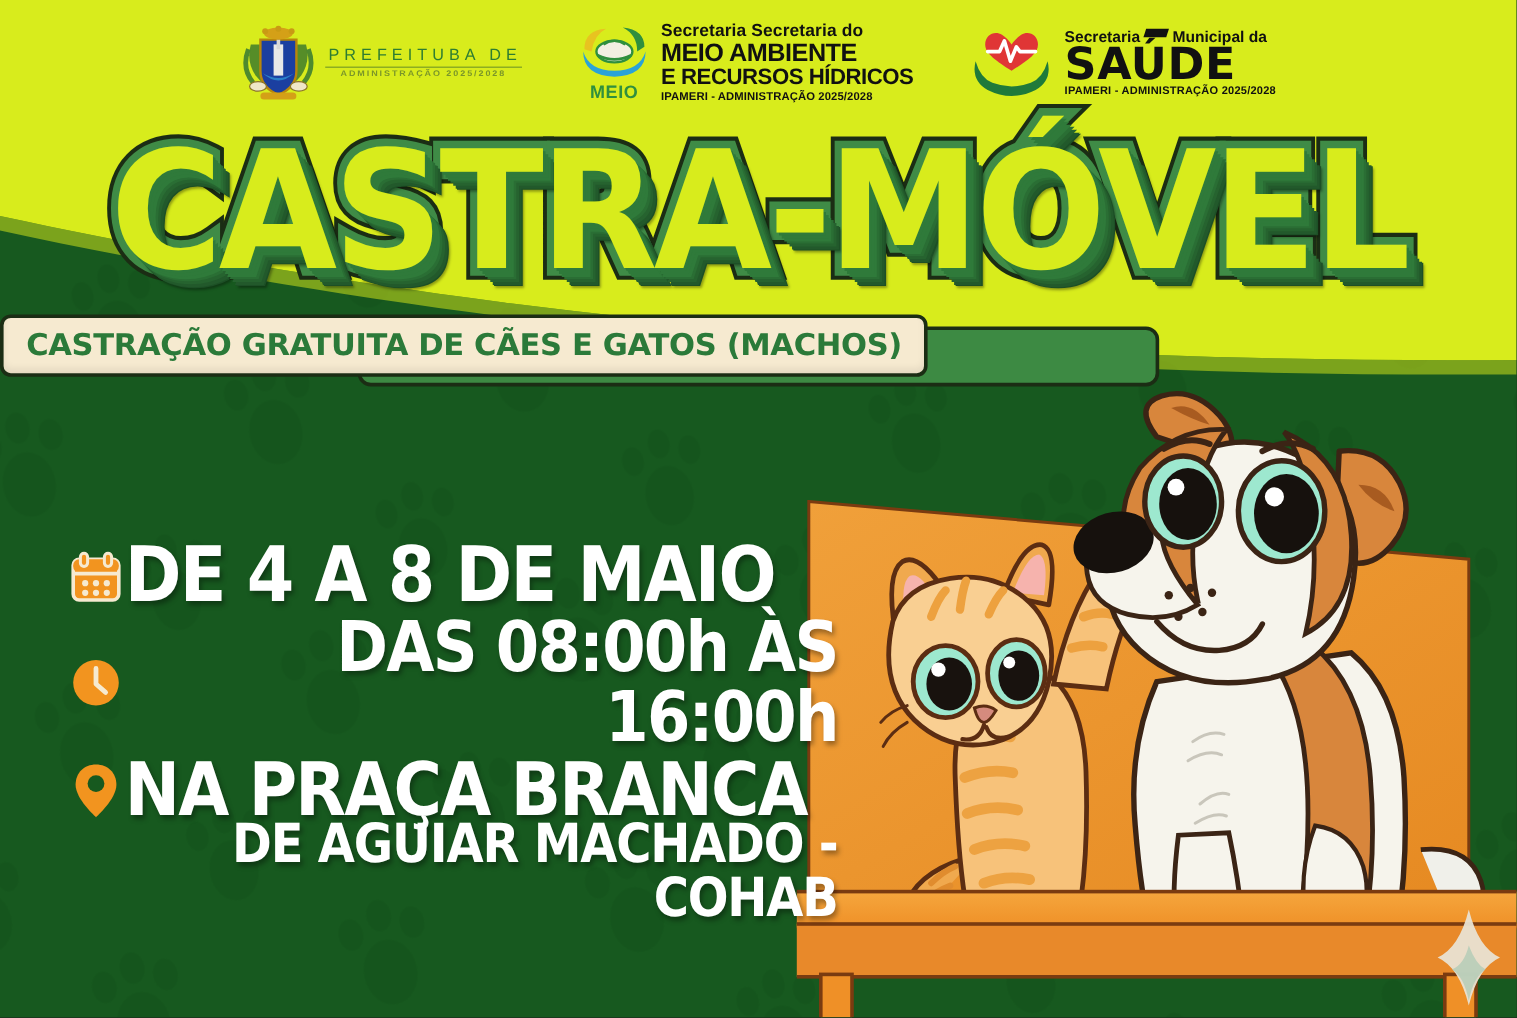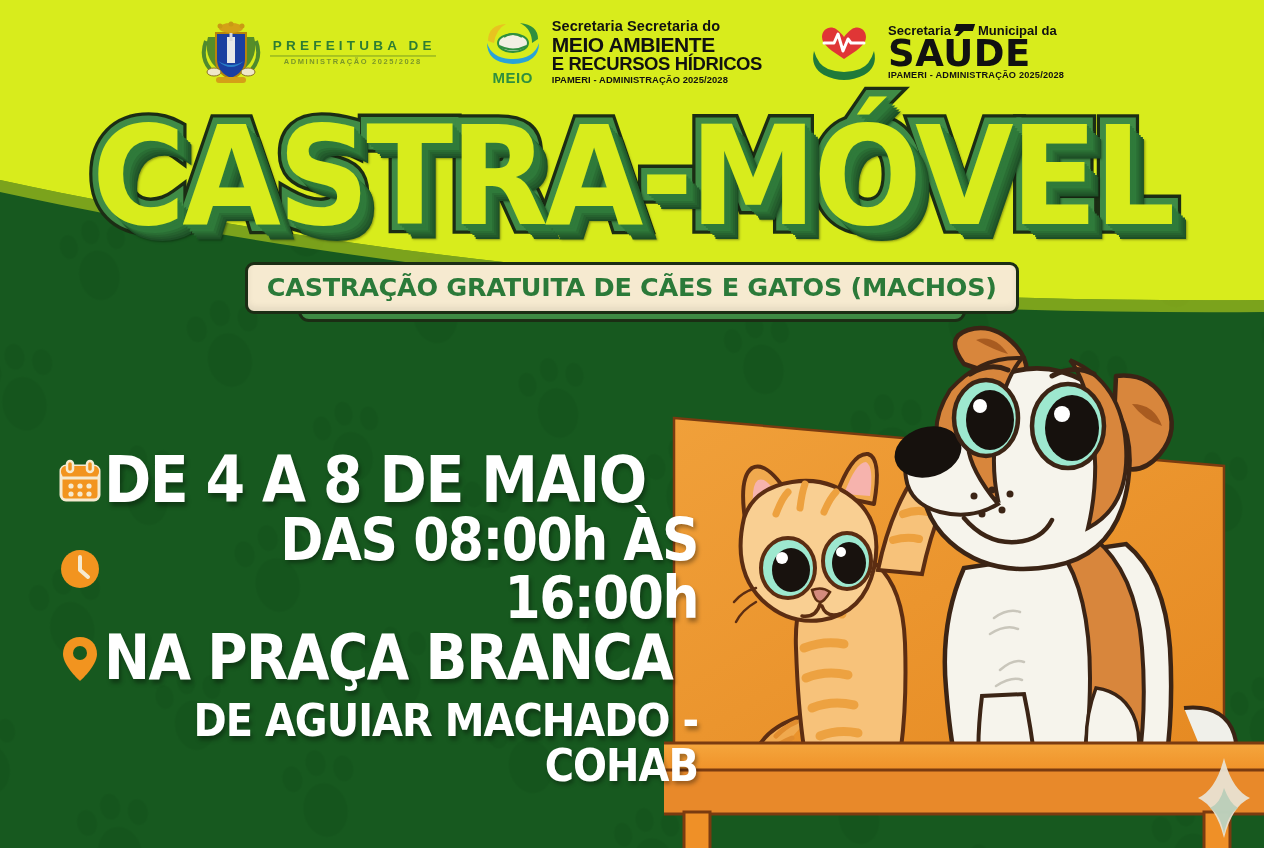--- a/index.html
+++ b/index.html
@@ -14,21 +14,21 @@
   .bg-dark{position:absolute;inset:0;background:#17591f;}
   .bg-paws{position:absolute;inset:0;opacity:.12;}
   .bg-top{position:absolute;left:0;top:0;width:1264px;height:330px;}
 
   
   .logobar{position:absolute;left:0;top:8px;width:1264px;height:88px;
     display:flex;justify-content:center;align-items:center;gap:46px;z-index:8;}
   .logo{display:flex;align-items:center;gap:8px;}
 
   .ipa-txt{display:flex;flex-direction:column;line-height:1;}
-  .ipa-pref{font-size:13.5px;letter-spacing:4.2px;color:#2e7d32;font-weight:700;
+  .ipa-pref{font-size:13.5px;letter-spacing:4.2px;color:#2e7d32;font-weight:400;
     margin-left:3px;margin-bottom:1px;}
   .ipa-name{font-size:44px;font-weight:900;color:#1d6b2a;letter-spacing:-1.4px;
     line-height:.86;font-family:"DejaVu Sans", sans-serif;}
   .ipa-adm{font-size:7.5px;letter-spacing:1.6px;color:#5c7a2e;font-weight:700;
     border-top:1.4px solid #4e7a27;padding-top:2px;margin-top:1px;text-align:center;
     transform:scaleY(.9);opacity:.75;}
 
   .semma-txt{display:flex;flex-direction:column;line-height:1.02;color:#111;}
   .sm-l1{font-size:14.5px;font-weight:600;letter-spacing:.1px;}
   .sm-l2{font-size:21px;font-weight:900;letter-spacing:-.4px;}
@@ -62,40 +62,40 @@
     pointer-events:none;
   }
   .title-outline span{
     display:inline-block;font-family:"DejaVu Sans", sans-serif;
     font-size:118px;font-weight:900;letter-spacing:-3px;color:transparent;
     line-height:1;transform:scaleX(1.08) scaleY(1.16);
     -webkit-text-stroke:17px #1b2d14;
   }
 
   
-  .sub-wrap{position:absolute;left:0;top:262px;width:1264px;text-align:center;z-index:7;}
+  .sub-wrap{position:absolute;left:0;top:262px;width:1264px;text-align:left;z-index:7;}
   .sub-shadow{
     position:absolute;left:50%;top:10px;transform:translateX(-50%);
     width:668px;height:50px;background:#3d8a43;border:3px solid #1b2d14;
     border-radius:11px;
   }
   .sub-banner{
     position:relative;display:inline-block;background:#f6ead0;
     border:3px solid #1b2d14;border-radius:9px;
     padding:8px 26px 9px;box-shadow:inset 0 -4px 6px rgba(0,0,0,.07);
   }
   .sub-banner span{
     font-family:"DejaVu Sans", sans-serif;
     font-size:25px;font-weight:900;color:#2b7a39;letter-spacing:-.3px;
     transform:scaleX(1.02);display:inline-block;
   }
 
   
   .info{position:absolute;left:58px;top:452px;z-index:7;width:640px;text-align:right;}
-  .info-row{display:flex;align-items:center;gap:0px;margin-bottom:19px;}
+  .info-row{display:flex;align-items:center;gap:0px;margin-bottom:2px;}
   .ic{flex:0 0 auto;display:flex;align-items:center;justify-content:center;}
   .itext{font-family:"DejaVu Sans", sans-serif;font-weight:900;color:#ffffff;
     letter-spacing:-1.5px;line-height:1;
     text-shadow:2px 3px 4px rgba(0,0,0,.35);
     transform:scaleY(1.12);transform-origin:left center;}
   .t-date{font-size:57px;margin-left:2px;}
   .t-time{font-size:52px;margin-left:2px;}
   .t-place{font-size:55px;margin-left:2px;}
   .t-place2{font-size:40px;margin-left:40px;margin-top:-2px;letter-spacing:-1px;}
   .row-date{margin-bottom:8px;}

